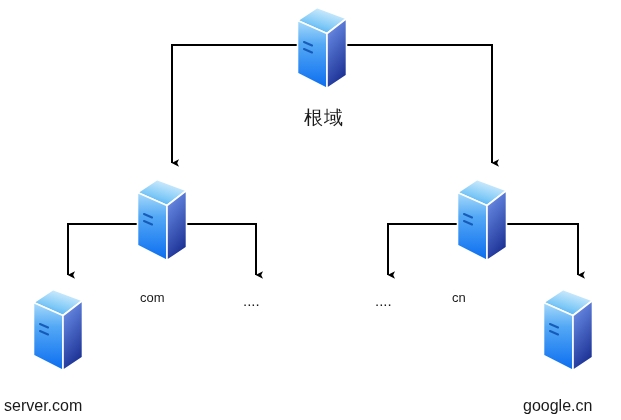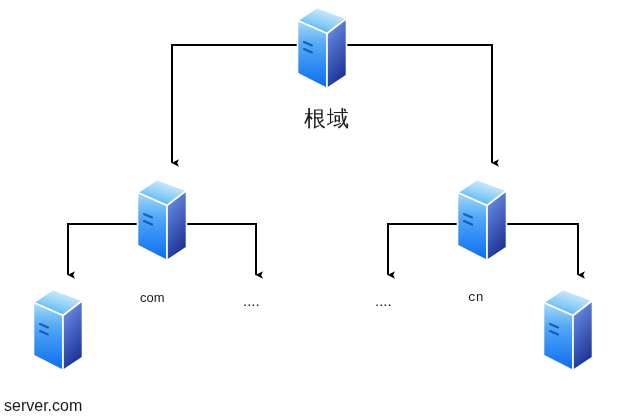--- a/index.html
+++ b/index.html
@@ -27,21 +27,21 @@
   }
   .node-label {
     position: absolute;
     font-family: "Liberation Sans", sans-serif;
     font-size: 13px;
     color: #1a1a1a;
     white-space: nowrap;
     line-height: 1;
   }
   .node-label.cjk {
-    font-size: 22px;
+    font-size: 19px;
     letter-spacing: 1px;
   }
   .leaf-label {
     position: absolute;
     font-family: "Liberation Sans", sans-serif;
     font-size: 16px;
     color: #1a1a1a;
     white-space: nowrap;
     line-height: 1;
   }
@@ -134,22 +134,23 @@
 
     <g>
       <use href="#server-symbol" x="541" y="282" width="54" height="92"></use>
     </g>
   </svg>
 
   <div class="node-label cjk" style="left:304px; top:108px;">根域</div>
 
   <div class="node-label" style="left:140px; top:291px;">com</div>
 
-  <div class="node-label" style="left:468px; top:291px;font-family:Liberation Mono, monospace;">cn</div>
+  <div class="node-label" style="left:452px; top:291px;">cn</div>
 
   <div class="dots-label" style="left:243px; top:293px;">....</div>
 
   <div class="dots-label" style="left:375px; top:293px;">....</div>
 
   <div class="leaf-label" style="left:4px; top:398px;">server.com</div>
 
+  <div class="leaf-label" style="left:523px; top:398px;">google.cn</div>
 
 </div>
 
 </body></html>

